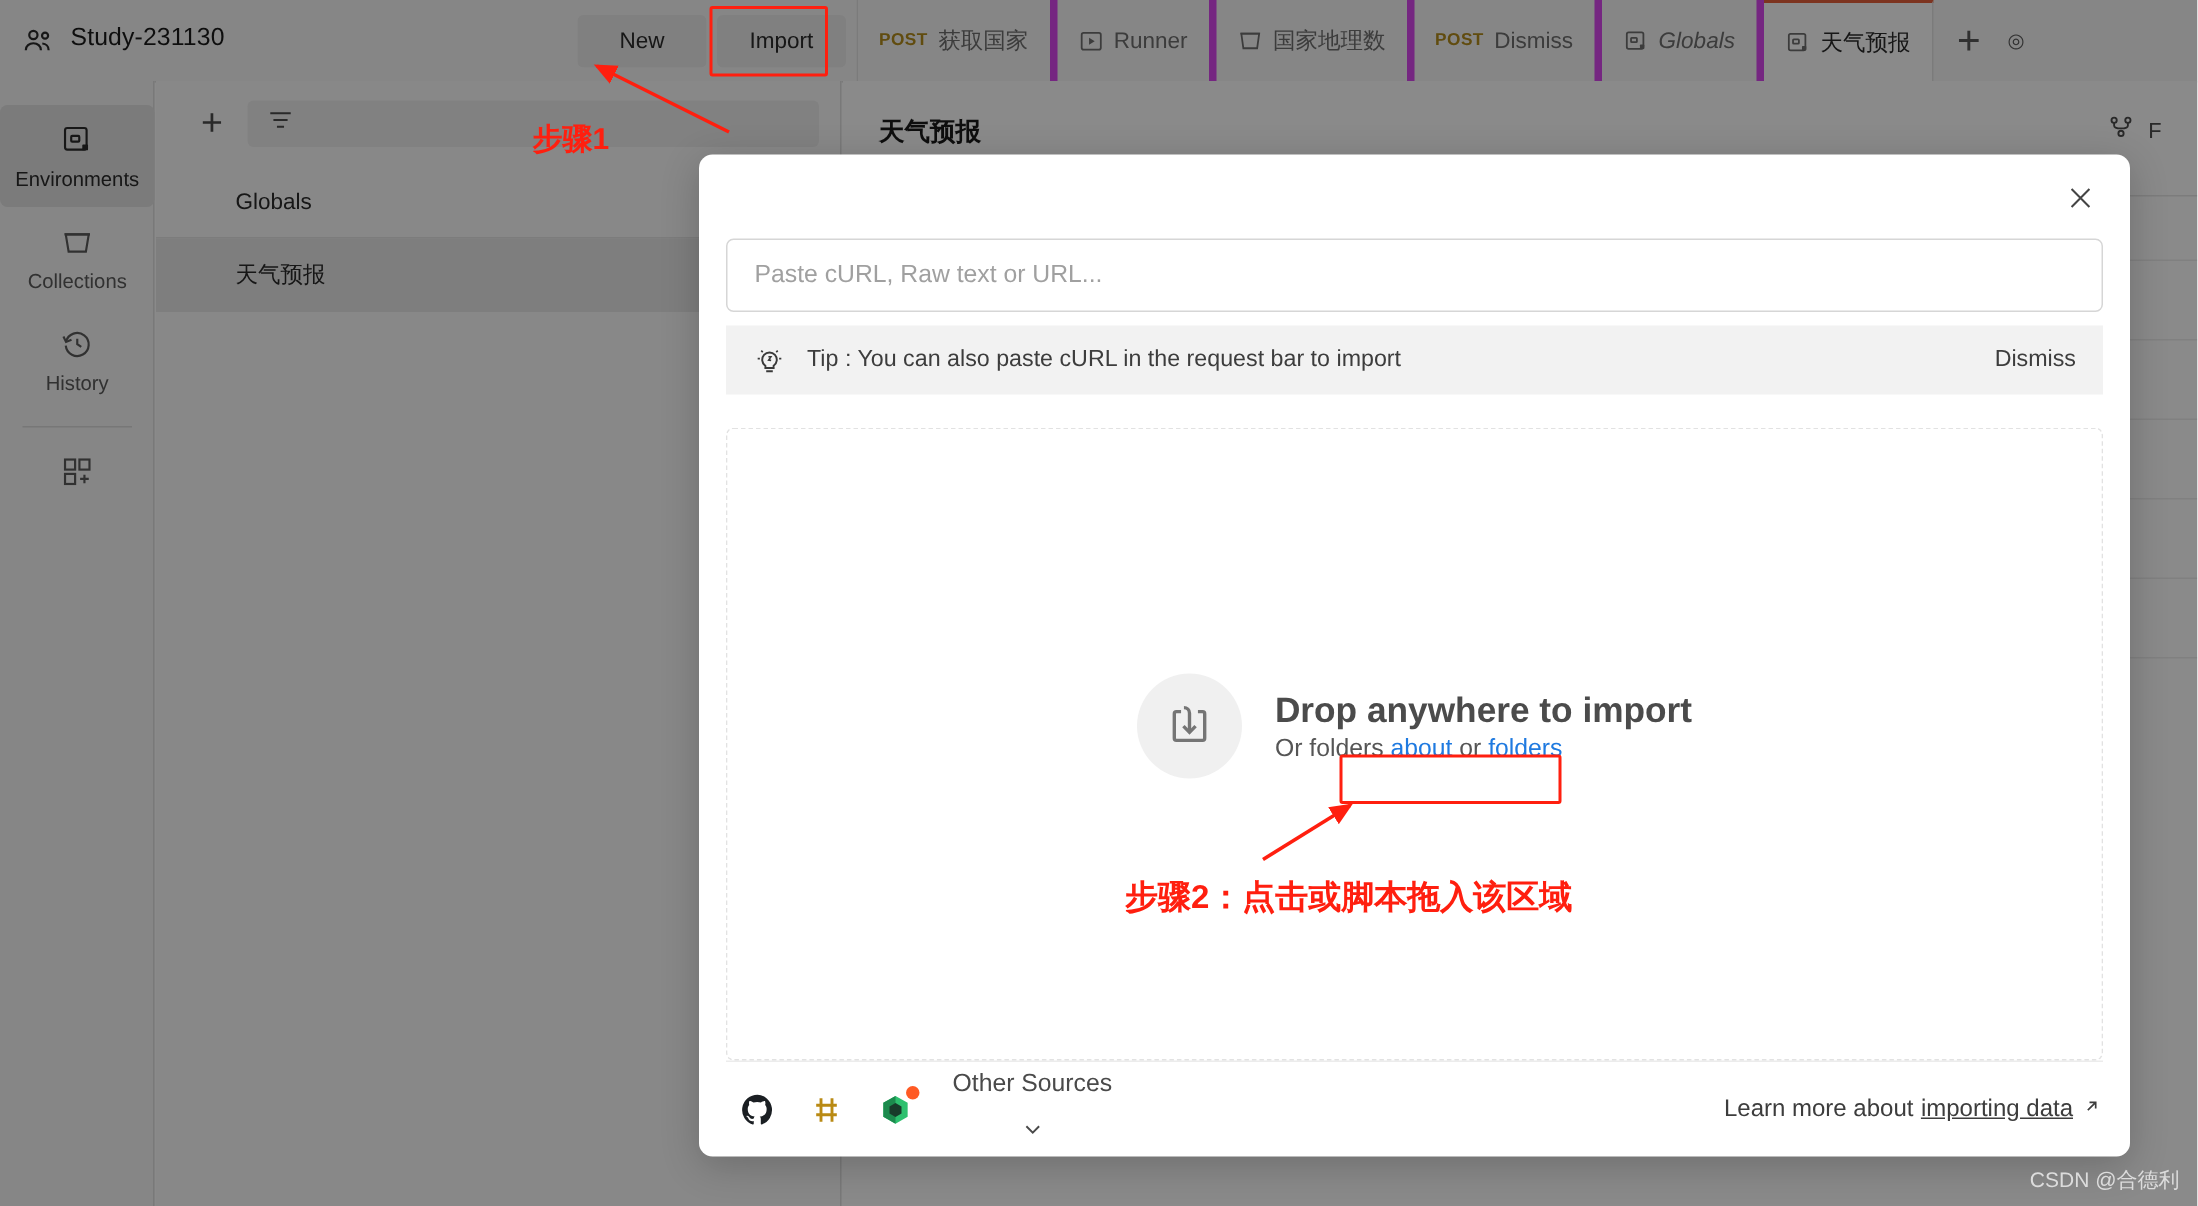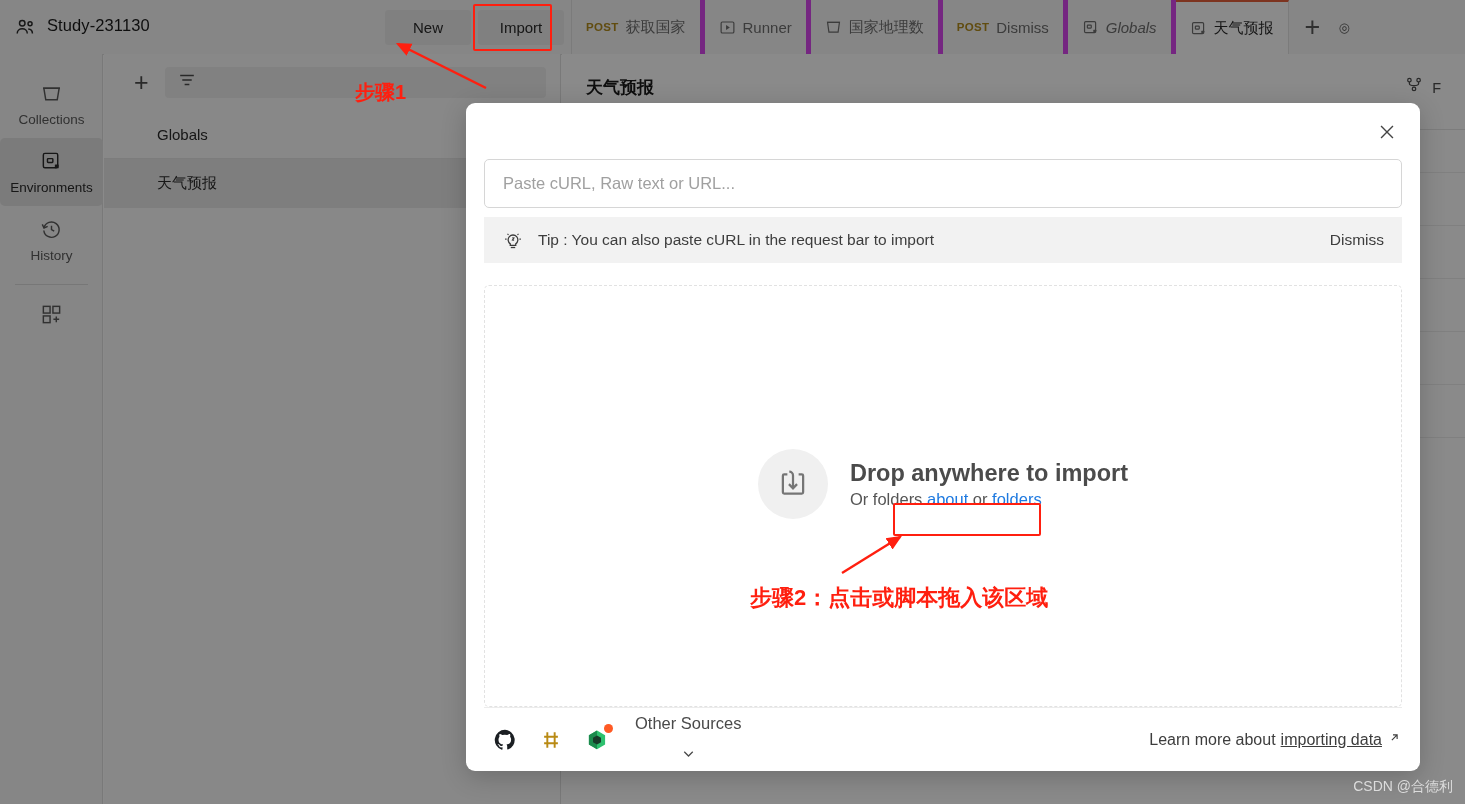--- a/index.html
+++ b/index.html
@@ -267,39 +267,39 @@
         </div>
 
         <div class="tabs-right">
           <span class="plus-big">+</span>
           <span class="dots-more">◎</span>
         </div>
       </div>
     </div>
 
     <div class="rail">
-      <div class="rail-item">
-        <span class="rail-ico">
-          <svg viewBox="0 0 24 24" width="23" height="23" fill="none" stroke="currentColor" stroke-width="1.5">
-            <path d="M4 6.5h16l-2 12H6z"></path>
-              <path d="M3.2 6.5h17.6"></path>
-          </svg>
-        </span>
-        <span>Collections</span>
-      </div>
-
       <div class="rail-item selected">
         <span class="rail-ico">
           <svg viewBox="0 0 24 24" width="23" height="23" fill="none" stroke="currentColor" stroke-width="1.5">
             <rect x="3.5" y="3.5" width="15" height="15" rx="1.6"></rect>
               <rect x="7.8" y="9" width="5.6" height="4" rx=".7"></rect>
             <rect x="15.5" y="15" width="4" height="4" rx=".6" fill="currentColor" stroke="none"></rect>
           </svg>
         </span>
         <span>Environments</span>
+      </div>
+
+      <div class="rail-item">
+        <span class="rail-ico">
+          <svg viewBox="0 0 24 24" width="23" height="23" fill="none" stroke="currentColor" stroke-width="1.5">
+            <path d="M4 6.5h16l-2 12H6z"></path>
+              <path d="M3.2 6.5h17.6"></path>
+          </svg>
+        </span>
+        <span>Collections</span>
       </div>
 
       <div class="rail-item">
         <span class="rail-ico">
           <svg viewBox="0 0 24 24" width="23" height="23" fill="none" stroke="currentColor" stroke-width="1.5">
             <path d="M4.2 10.2A8 8 0 1 1 4 13"></path>
               <path d="M2.4 6.6l1.8 3.8 3.8-1.6"></path>
               <path d="M12 8.2V12l2.8 1.8"></path>
           </svg>
         </span>

